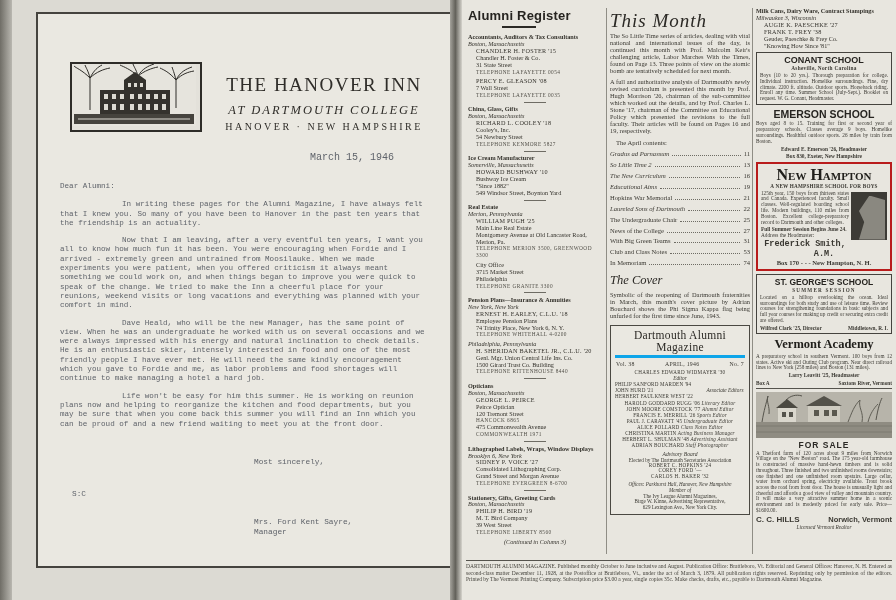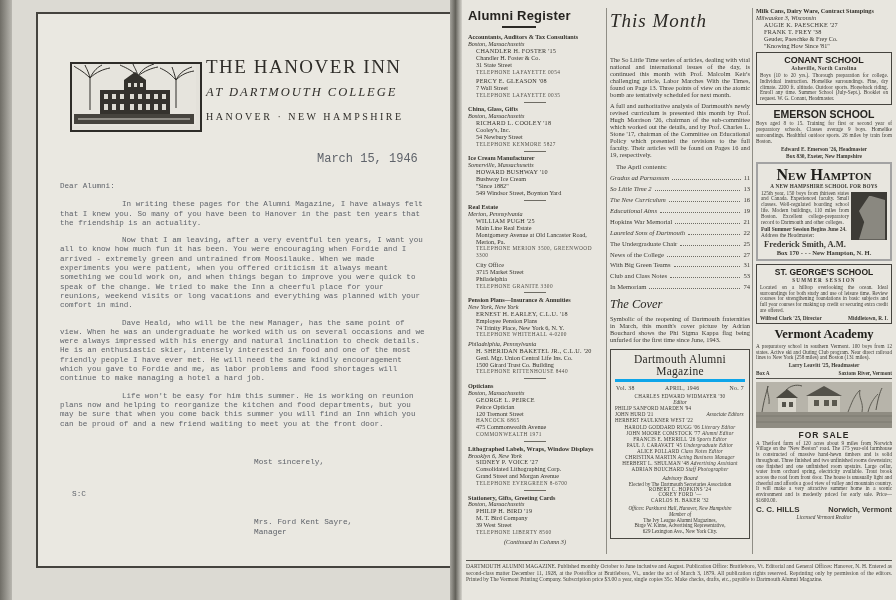--- a/index.html
+++ b/index.html
@@ -6,26 +6,26 @@
   body{width:896px;height:600px;background:#c9c7c0;font-family:"Liberation Serif",serif;color:#3a3832;overflow:hidden;}
   .stage{position:relative;width:896px;height:600px;overflow:hidden;background:#cfcdc6;}
   .edge-l{position:absolute;left:0;top:0;width:12px;height:600px;background:linear-gradient(90deg,#6f6d66,#b9b7b0);}
   .left-page{position:absolute;left:12px;top:0;width:438px;height:600px;background:#dcdad3;}
   .gutter{position:absolute;left:450px;top:0;width:12px;height:600px;background:linear-gradient(90deg,#a5a39c,#63615a 45%,#8e8c85 65%,#d5d3cc);}
   .right-page{position:absolute;left:462px;top:0;width:434px;height:600px;background:#e8e6df;}
 
   
   .letter{position:absolute;left:24px;top:12px;width:412px;height:552px;border:2px solid #45433e;background:#eae8e1;}
   .lh-art{position:absolute;left:32px;top:48px;width:128px;height:66px;border:2px solid #2e2c28;background:#e3e1da;overflow:hidden;}
-  .lh-text{position:absolute;left:168px;top:42px;width:236px;text-align:left;color:#2f2d29;}
+  .lh-text{position:absolute;left:168px;top:60px;width:236px;text-align:center;color:#2f2d29;}
   .lh-title{font-size:19px;letter-spacing:1.5px;}
   .lh-sub{font-size:12.5px;font-style:italic;letter-spacing:2px;margin-top:7px;}
-  .lh-loc{font-size:10px;letter-spacing:2.5px;margin-top:11px;}
+  .lh-loc{font-size:10px;letter-spacing:2.5px;margin-top:3px;}
   .tw{font-family:"Liberation Mono","DejaVu Sans Mono",monospace;color:#5f636a;}
-  .letter-date{position:absolute;left:268px;top:138px;font-size:12px;padding-left:11px;}
+  .letter-date{position:absolute;left:261px;top:138px;font-size:10px;padding-left:11px;}
   .letter-body{position:absolute;left:22px;top:168px;width:368px;font-size:7.6px;line-height:9.3px;}
   .salutation{margin-bottom:9px;}
   .lp{margin:0 0 8px 0;text-indent:62px;text-align:left;}
   .closing{position:absolute;left:216px;top:444px;font-size:7.8px;}
   .sig{position:absolute;left:216px;top:470px;font-size:7.8px;line-height:9.5px;margin-top:34px;}
   .typist{position:absolute;left:34px;top:476px;font-size:7.8px;}
 
   
   .col{position:absolute;top:8px;height:548px;overflow:hidden;}
   .col1{left:6px;width:134px;}
@@ -43,21 +43,21 @@
   .dir-cat{font-weight:700;}
   .dir-city{font-style:italic;}
   .dir-name{padding-left:8px;letter-spacing:.25px;}
   .dir-addr{padding-left:8px;}
   .dir-tel{padding-left:8px;font-size:5.3px;letter-spacing:.45px;color:#504e47;}
   .dir-div{width:22px;border-top:1px solid #6e6c64;margin:3px auto 3.5px auto;}
   .dir-gap{height:2.5px;}
   .dir-cont{font-style:italic;text-align:center;margin-top:3px;}
 
   
-  .tm-title{font-style:italic;font-size:19px;letter-spacing:1px;color:#2b2925;margin:2px 0 24px 0;}
+  .tm-title{font-style:italic;font-size:19px;letter-spacing:1px;color:#2b2925;margin:2px 0 0 0;}
   .tm-p{font-size:6.4px;line-height:7.1px;text-align:justify;margin:0 0 3px 0;}
   .toc{margin-top:5px;}
   .toc-head{font-size:6.6px;margin-bottom:4px;padding-left:6px;}
   .toc-row{display:flex;align-items:baseline;font-size:6.6px;margin-bottom:3.4px;}
   .toc-t.it{font-style:italic;}
   .toc-leader{flex:1;border-bottom:1px dotted #6e6c64;margin:0 3px 1.5px 3px;}
   .cover-title{font-style:italic;font-size:12.5px;margin:6px 0 3px 0;color:#2b2925;}
   .cover-p{font-size:6.4px;line-height:7.1px;text-align:justify;}
 
   
@@ -79,26 +79,26 @@
   .mh-off{font-size:5.1px;text-align:center;margin-top:2px;line-height:5.8px;}
   .mh-off .it{font-style:italic;}
 
   
   .ad{margin-top:3px;}
   .ad-box{border:1px solid #45433e;padding:2px 3px;}
   .ad-title-sans{font-family:"Liberation Sans",sans-serif;font-weight:700;text-align:center;color:#262420;}
   .ad-loc{font-size:5.3px;font-weight:700;text-align:center;letter-spacing:.3px;}
   .ad-body{font-size:5.2px;line-height:5.8px;text-align:justify;margin-top:1.5px;color:#3b3933;}
   .ad-line-b{font-size:5.4px;font-weight:700;text-align:center;margin-top:1px;}
-  .nh-box{border:2px solid #a3a3a3;padding:3px;}
+  .nh-box{border:2px solid #b91c1c;padding:3px;}
   .nh-title{font-family:"Liberation Serif",serif;font-weight:700;font-variant:small-caps;font-size:16px;text-align:center;line-height:15px;color:#21201c;}
   .nh-sub{font-size:5.2px;font-weight:700;text-align:center;letter-spacing:.2px;margin:1.5px 0;}
   .nh-img{float:right;width:36px;height:48px;margin:1px 0 1px 2px;background:#3d3b36;position:relative;overflow:hidden;}
   .nh-img .cliff{position:absolute;left:8px;top:4px;width:26px;height:44px;background:#8a8880;clip-path:polygon(40% 0,100% 10%,100% 100%,0 100%,20% 60%,0 35%);}
-  .nh-head{font-size:8.5px;font-weight:700;text-align:center;margin-top:1px;font-family:Liberation Serif, serif;}
+  .nh-head{font-size:8.5px;font-weight:700;text-align:center;margin-top:1px;font-family:Liberation Mono, monospace;}
   .nh-addr{font-size:6.6px;font-weight:700;text-align:center;}
   .sg-sub{font-size:5.2px;font-weight:700;text-align:center;letter-spacing:1.2px;color:#45433d;}
   .ad-foot{display:flex;justify-content:space-between;font-size:5.3px;font-weight:700;margin-top:1.5px;}
   .vt-title{font-weight:700;font-size:12.5px;text-align:center;color:#21201c;}
   .vt-rule{border-top:1px solid #55534d;margin-top:2px;}
   .photo{width:136px;height:46px;margin-top:3px;position:relative;overflow:hidden;background:#b3b0a6;}
   .fs-title{font-family:"Liberation Sans",sans-serif;font-weight:700;font-size:8.5px;letter-spacing:1px;text-align:center;margin-top:2px;color:#2b2925;}
   .fs-body{font-size:5.2px;line-height:5.7px;text-align:justify;margin-top:1px;}
   .hills{display:flex;justify-content:space-between;align-items:baseline;margin-top:1.5px;}
   .hills-n{font-family:"Liberation Sans",sans-serif;font-weight:700;font-size:8px;text-align:center;}

